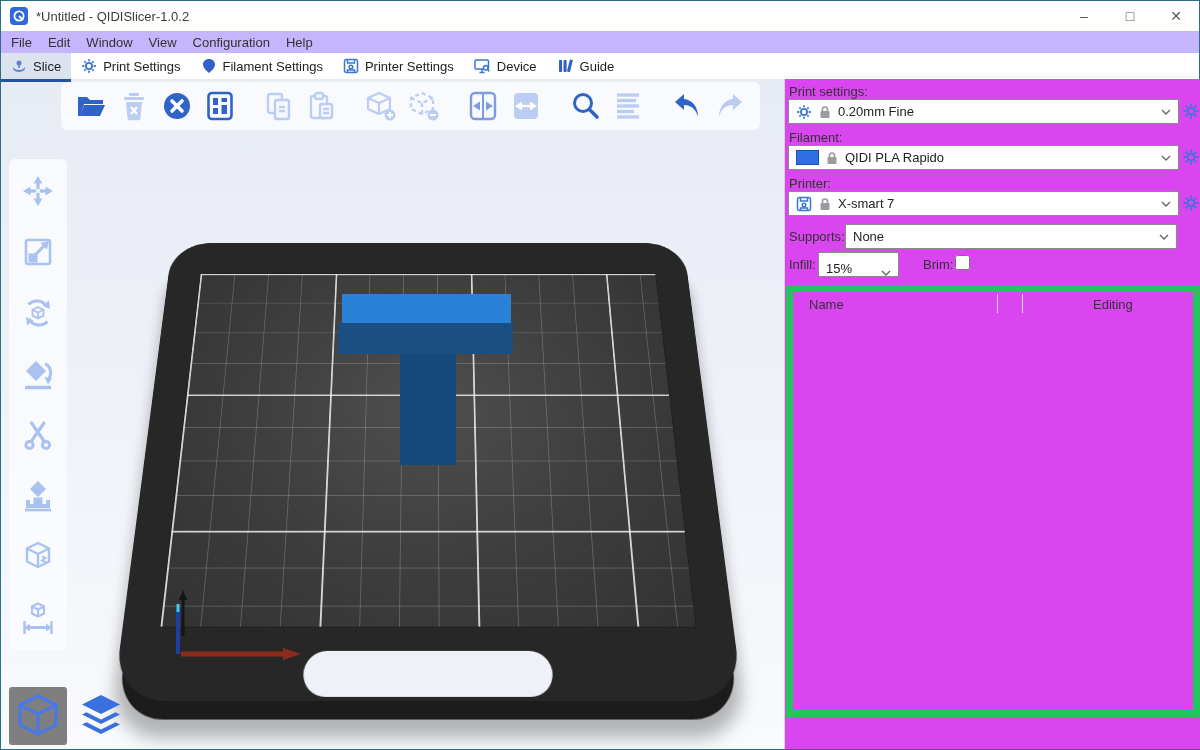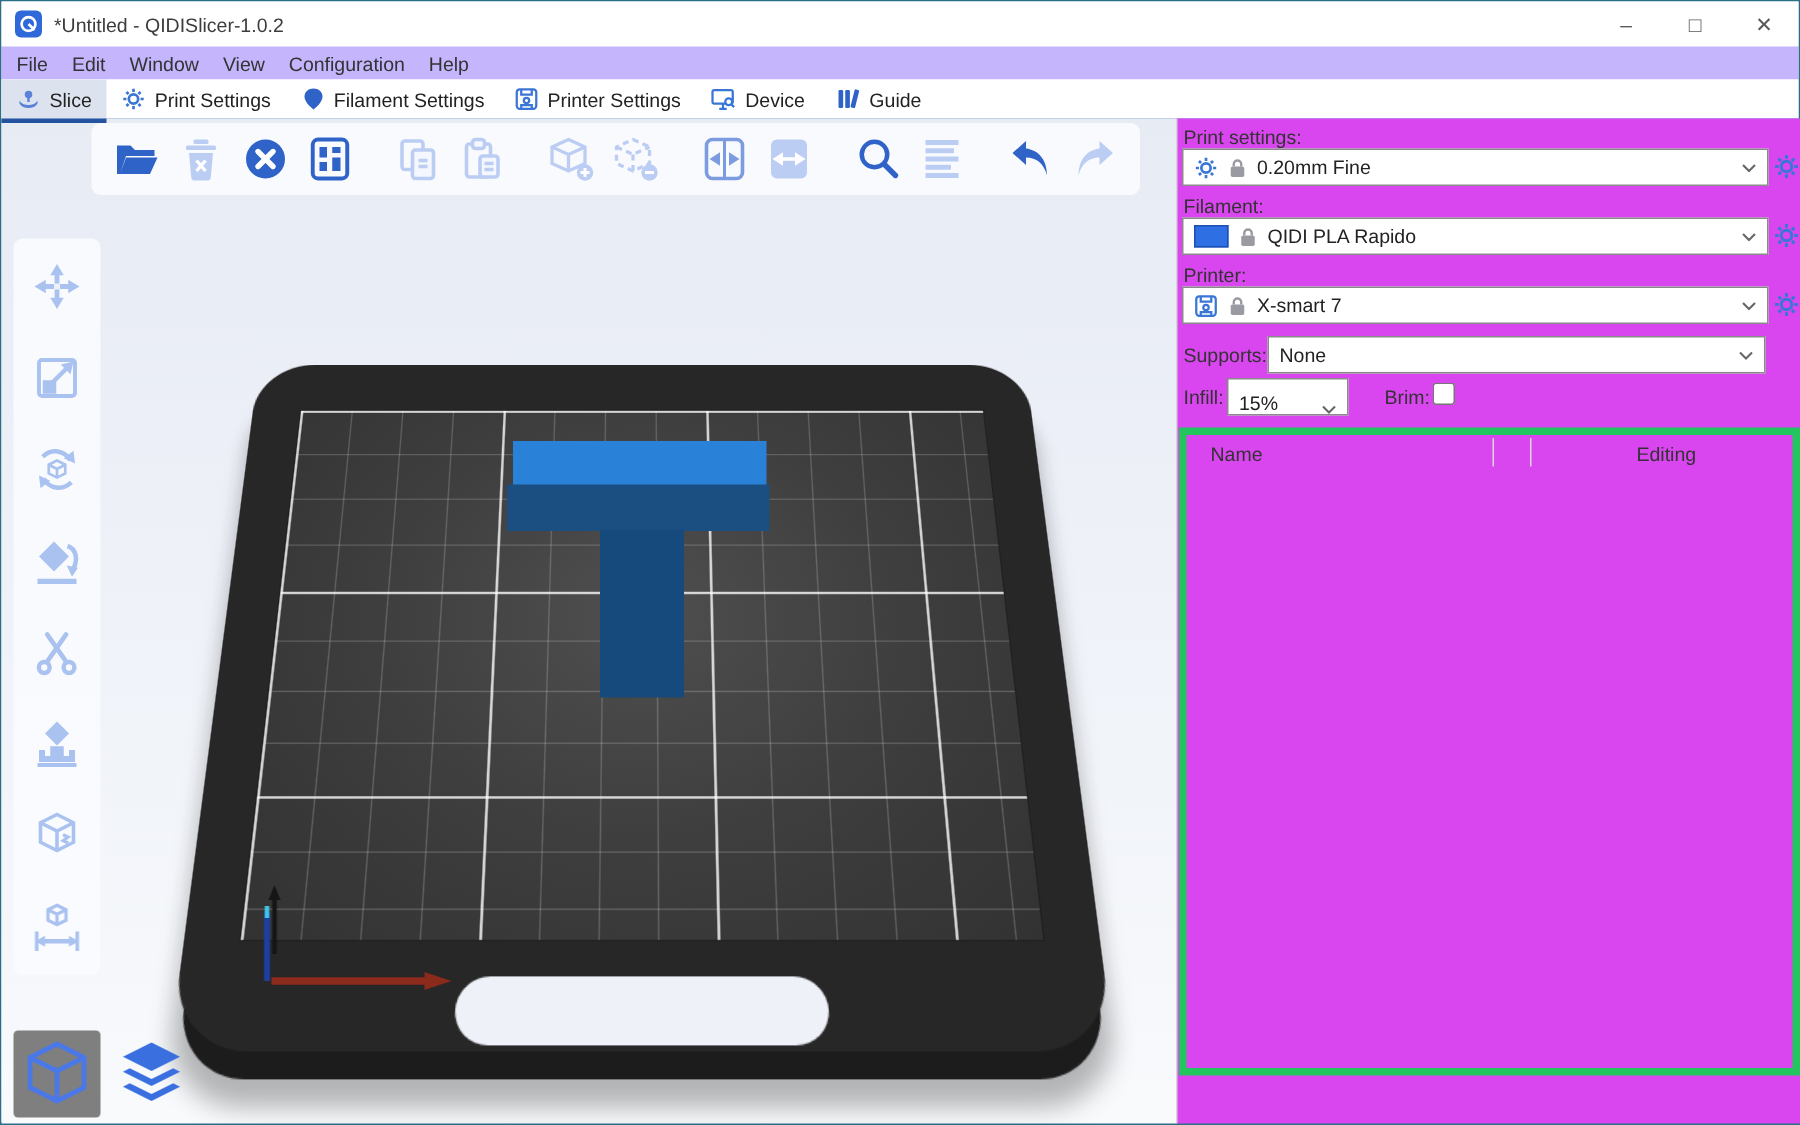--- a/index.html
+++ b/index.html
@@ -87,21 +87,21 @@
   .combo { position:absolute; height:25px; border:1px solid #8a8a8a; background:#fff;
            display:flex; align-items:center; gap:7px; padding:0 7px; font-size:13px; color:#222; }
   .combo .chev { margin-left:auto; }
   .gear-out { position:absolute; width:18px; height:18px; }
   .swatch { width:23px; height:15px; background:#2f6fe4; border:1px solid #1d4fb0; }
 
   #supports-combo { left:60px; top:145px; width:332px;justify-content:center; }
   #infill-combo { left:33px; top:173px; width:81px;align-items:flex-end; }
   #brim-check { position:absolute; left:170px; top:176px; width:15px; height:15px; }
 
-  #obj-table { position:absolute; left:1px; top:206px; width:414px; height:432px; border:5px solid #22c55e; }
+  #obj-table { position:absolute; left:1px; top:206px; width:414px; height:432px; border:7px solid #22c55e; }
   #obj-header { position:relative; height:24px; display:flex; align-items:center; font-size:13px; color:#333; }
   .hsep { position:absolute; top:2px; width:1px; height:19px; background:#d9d9d9; }
   #obj-row { height:26px; display:flex; align-items:center; font-size:13px; color:#222; }
 
   #slice-btn { position:absolute; left:1px; top:639px; width:414px; height:27px; background:#b7cbf6;
                border:none; font-family:"Liberation Sans",sans-serif; font-size:13px; font-weight:bold; color:#152c54;
                display:flex; align-items:center; justify-content:center; }
 </style>
 </head>
 <body>

